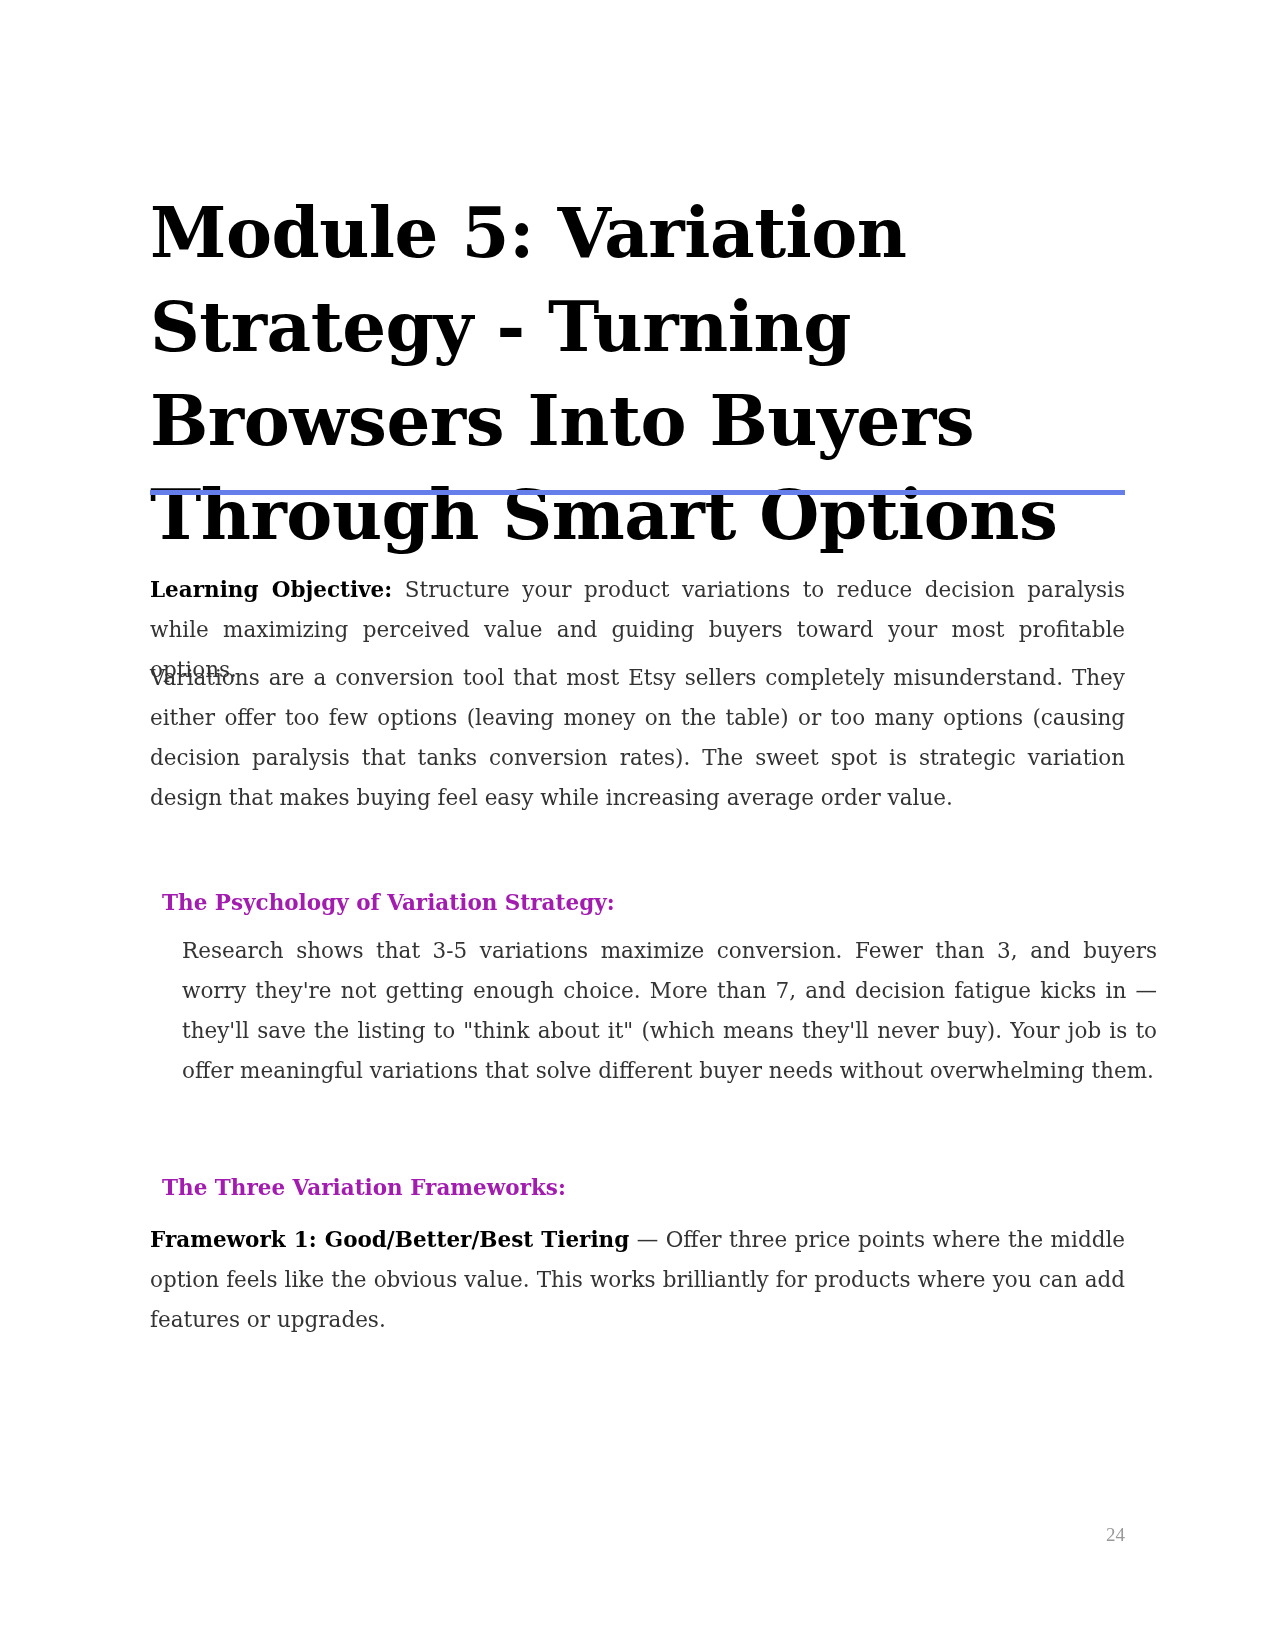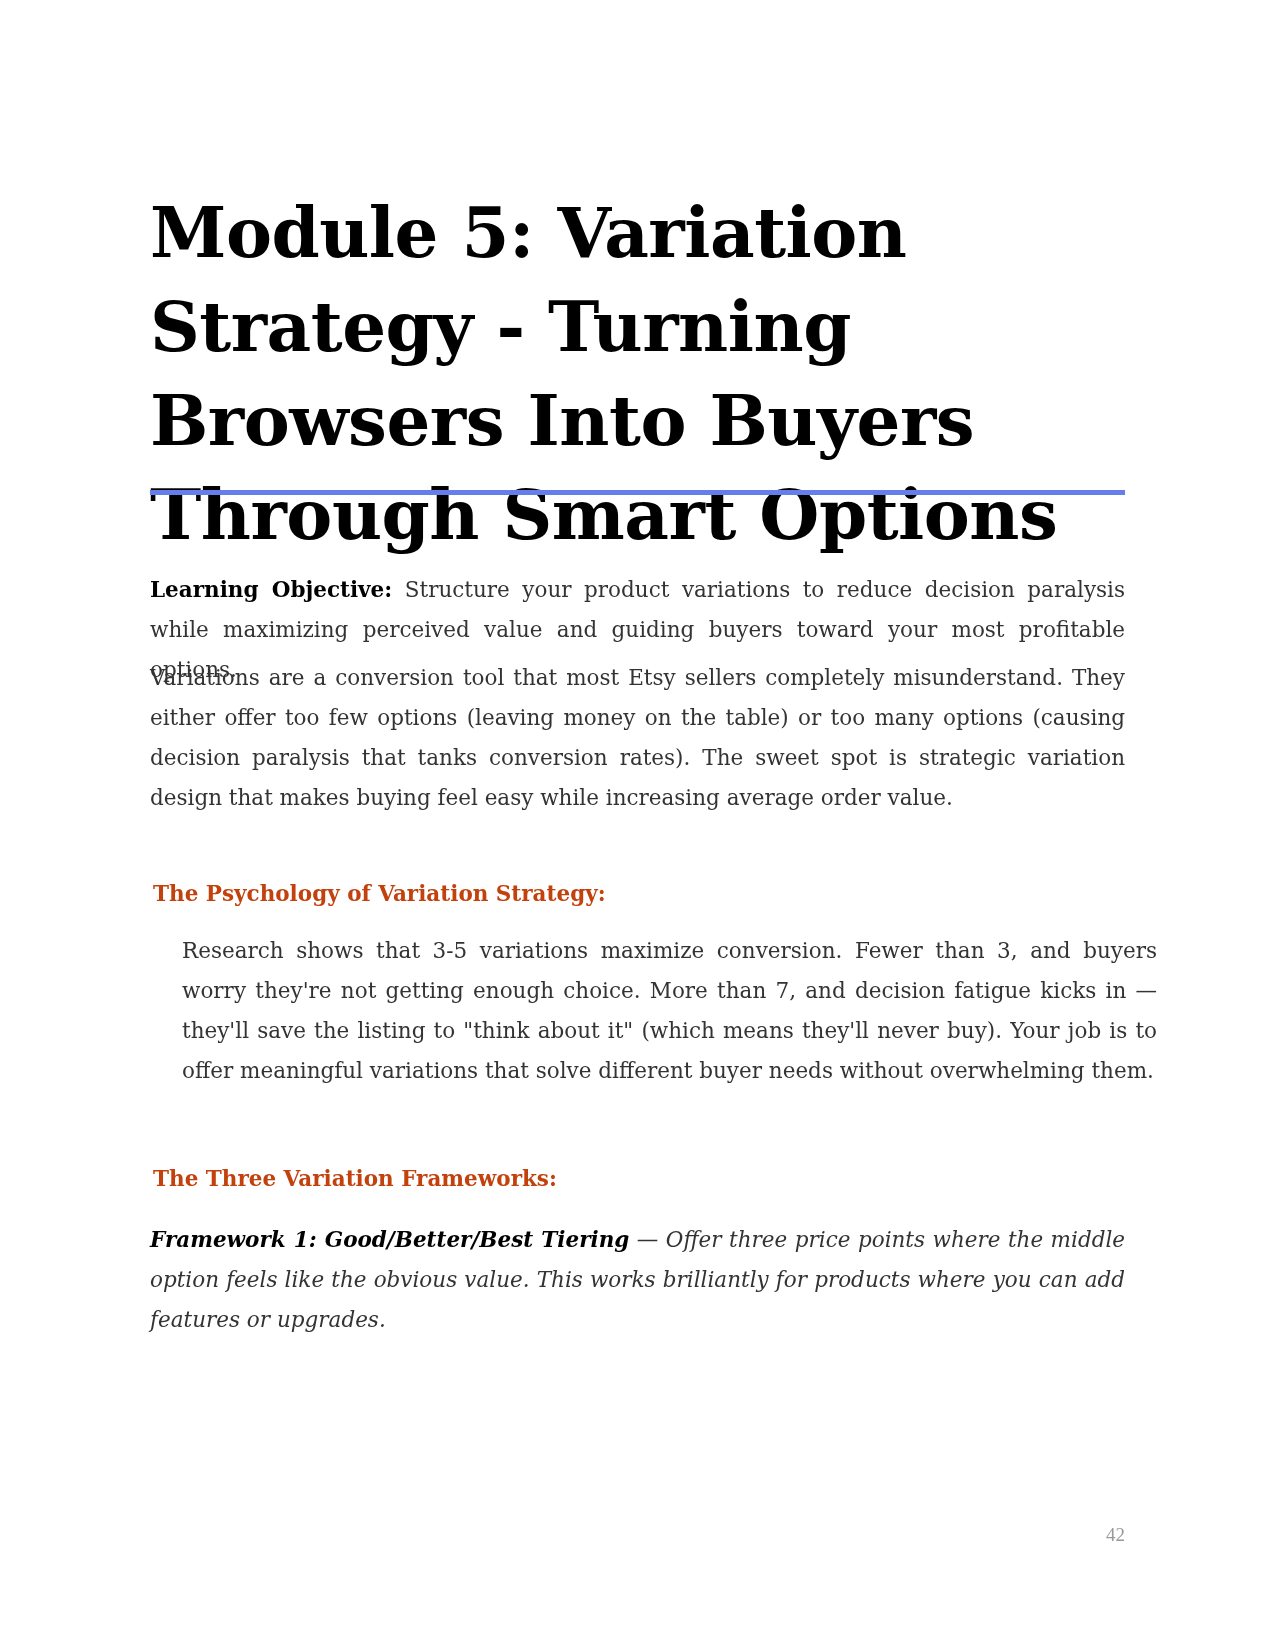--- a/index.html
+++ b/index.html
@@ -52,32 +52,32 @@
     text-align: justify;
   }
   .body-text b {
     color: #000000;
     font-weight: bold;
   }
   .sub-heading {
     position: absolute;
     left: 0;
     width: 975px;
-    margin: 3px;
+    margin: 12px;
     font-size: 21.5px;
     line-height: 40px;
     font-weight: bold;
-    color: #c2410c;
+    color: #a21caf;
   }
   #p-objective { top: 570px; }
   #p-intro { top: 658px; }
   #h-psychology { top: 871px; }
   #p-research { top: 931px; margin-left: 32px; }
   #h-frameworks { top: 1156px; }
-  #p-framework1 { top: 1220px; font-style: italic; }
+  #p-framework1 { top: 1220px; }
   .page-number {
     position: absolute;
     right: 150px;
     top: 1524px;
     font-family: "Liberation Serif", "DejaVu Serif", serif;
     font-size: 19px;
     color: #999999;
   }
 </style>
 </head>
@@ -96,13 +96,13 @@
   <h3 class="sub-heading" id="h-psychology">The Psychology of Variation Strategy:</h3>
 
   <p class="body-text" id="p-research">Research shows that 3-5 variations maximize conversion. Fewer than 3, and buyers worry they're not getting enough choice. More than 7, and decision fatigue kicks in — they'll save the listing to "think about it" (which means they'll never buy). Your job is to offer meaningful variations that solve different buyer needs without overwhelming them.</p>
 
   <h3 class="sub-heading" id="h-frameworks">The Three Variation Frameworks:</h3>
 
   <p class="body-text" id="p-framework1"><b>Framework 1: Good/Better/Best Tiering</b><span> — Offer three price points where the middle option feels like the obvious value. This works brilliantly for products where you can add features or upgrades.</span></p>
 
 </div>
 
-<div class="page-number">42</div>
+<div class="page-number">24</div>
 
 </body></html>

